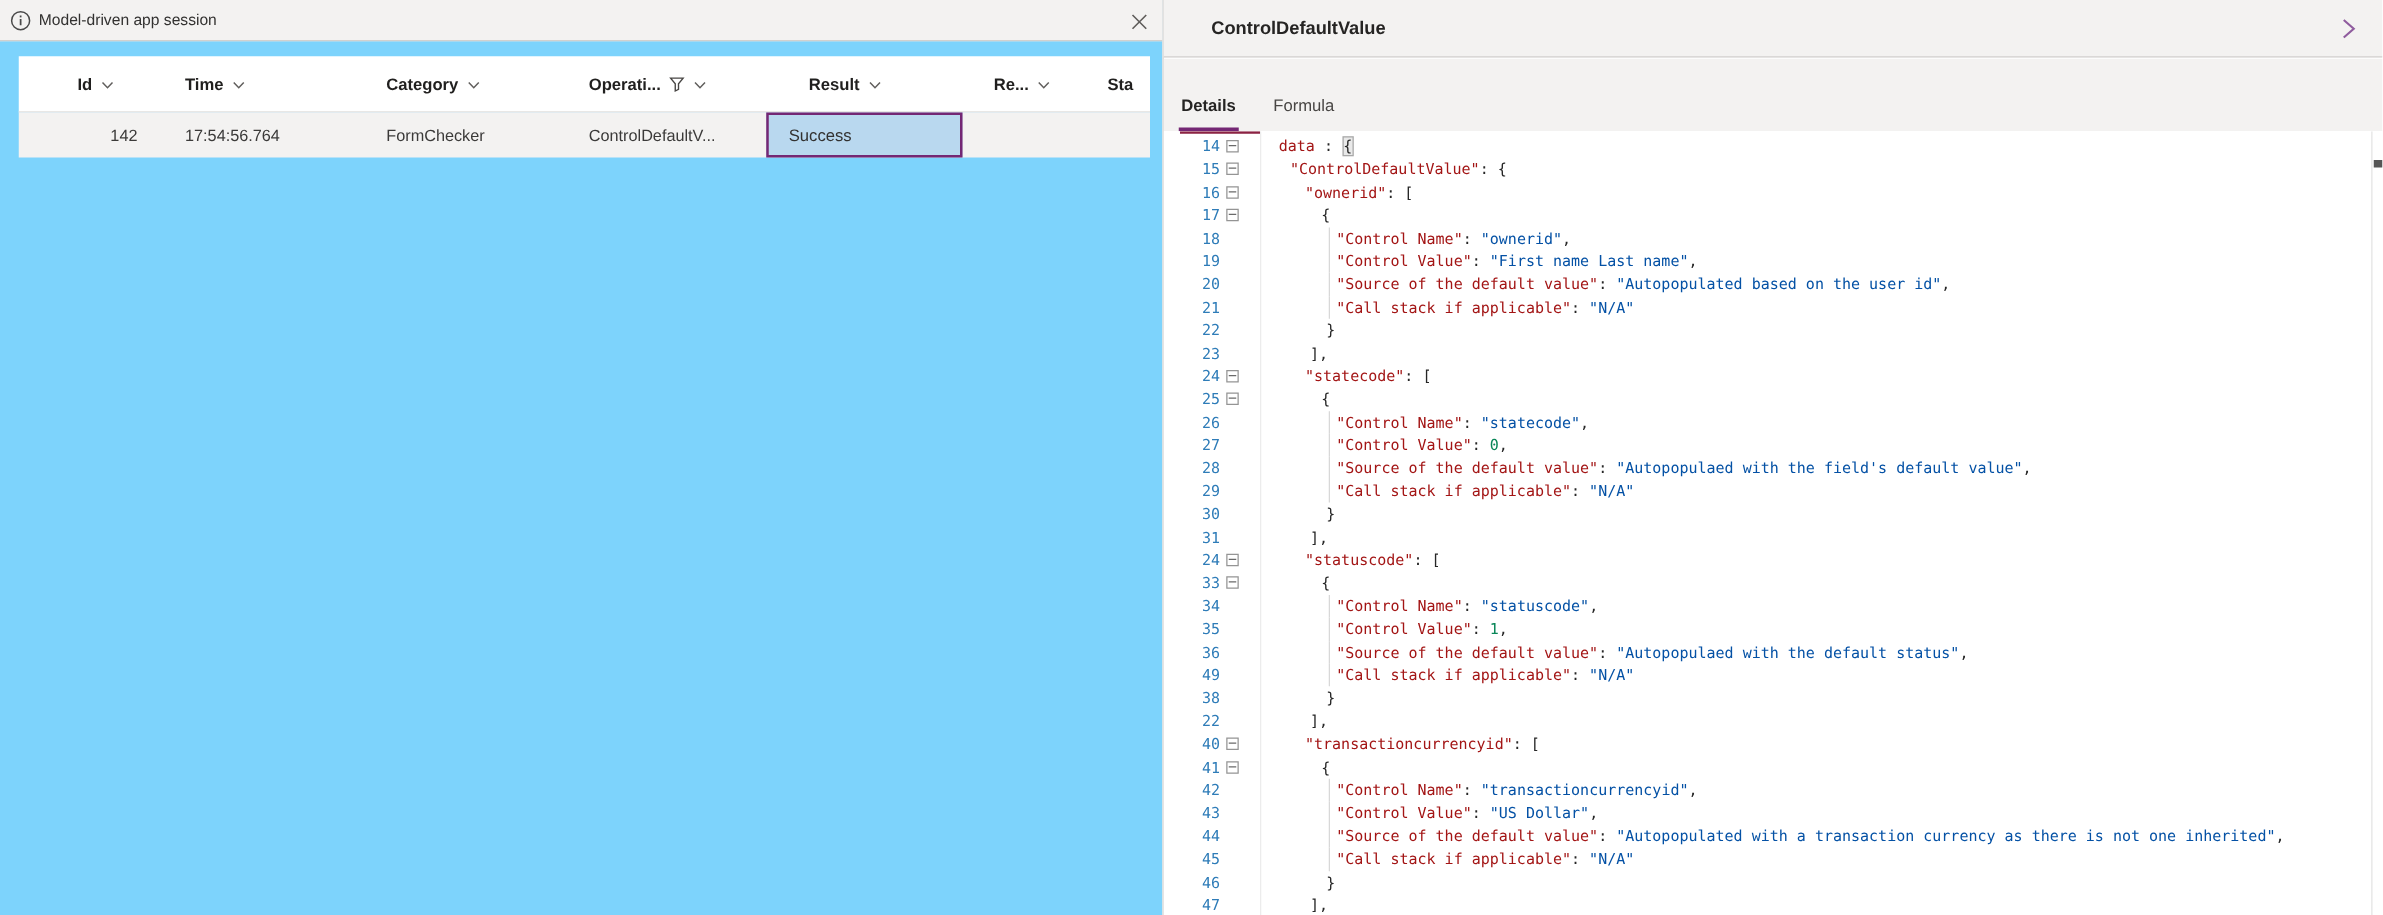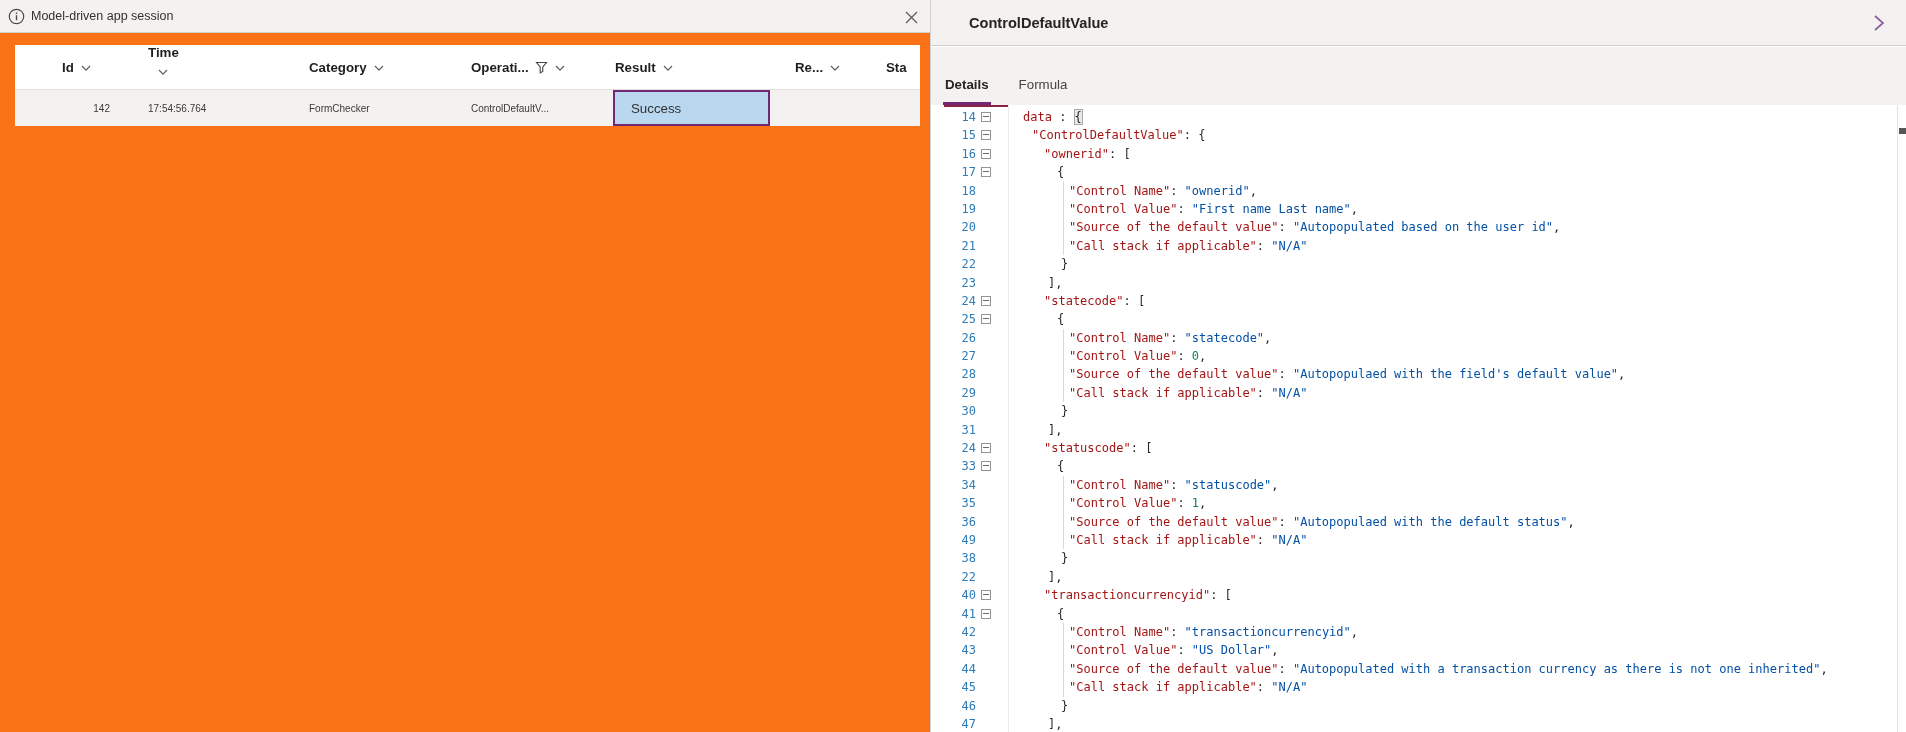--- a/index.html
+++ b/index.html
@@ -7,36 +7,36 @@
     --txt:#252423; --txt2:#484644; --txt3:#605e5c;
     --code-key:#a31515; --code-str:#0451a5; --code-num:#098658; --code-punct:#262626; --code-ln:#2e7cb8;
     --sel-blue:#b9d8ef;
   }
   *{box-sizing:border-box;margin:0;padding:0;}
   html,body{width:1906px;height:732px;overflow:hidden;background:#fff;
     font-family:"Liberation Sans",sans-serif;-webkit-font-smoothing:antialiased;}
   .app{position:relative;width:1906px;height:732px;}
 
   
-  .left-panel{position:absolute;left:0;top:0;width:930px;height:732px;background:#f97316;}
+  .left-panel{position:absolute;left:0;top:0;width:930px;height:732px;background:#7dd3fc;}
   .topbar{position:absolute;left:0;top:0;width:100%;height:33px;background:var(--bg-gray);
     border-bottom:1px solid var(--border);display:flex;align-items:center;}
   .topbar .ttl{font-size:12.5px;color:#323130;margin-left:6px;}
   .icon-btn{background:none;border:none;cursor:pointer;display:flex;align-items:center;justify-content:center;padding:0;}
   .topbar .close{position:absolute;right:10px;top:8px;width:18px;height:18px;}
   .topbar .info{margin-left:8px;display:flex;align-items:center;}
 
   .grid{position:absolute;left:15px;top:45px;width:905px;}
   .thead{position:relative;height:45px;border-bottom:1px solid var(--border-light);background:#fff;}
   .th{position:absolute;top:0;height:45px;display:flex;align-items:center;gap:6px;cursor:pointer;
     font-size:13.3px;font-weight:600;color:#201f1e;white-space:nowrap;}
   .tbody{position:relative;}
   .trow{position:relative;height:36px;background:var(--bg-gray);cursor:pointer;}
   .td{position:absolute;top:0;height:36px;display:flex;align-items:center;
-    font-size:10px;color:#3b3a39;white-space:nowrap;}
+    font-size:13px;color:#3b3a39;white-space:nowrap;}
   .td.num{justify-content:flex-end;}
   .result-cell{position:absolute;top:0;bottom:0;left:598px;width:157px;background:var(--sel-blue);
     border:2px solid var(--accent);display:flex;align-items:center;padding-left:16px;
     font-size:13.3px;color:#323130;}
 
   
   .right-panel{position:absolute;left:930px;top:0;width:976px;height:732px;background:#fff;
     border-left:1px solid var(--border);}
   .rp-header{position:absolute;left:0;top:0;width:100%;height:46px;background:var(--bg-gray);
     border-bottom:1px solid var(--border);display:flex;align-items:center;}
@@ -96,21 +96,21 @@
     <div class="grid">
       <div class="thead" id="thead">
           <div class="th" style="left: 47px;">
             <span>Id</span>
             <span>
               <svg width="12" height="12" viewBox="0 0 12 12">
                 <path d="M2 4 L6 8.2 L10 4" stroke="#605e5c" stroke-width="1.2" fill="none"></path>
               </svg>
             </span>
           </div>
-          <div class="th" style="left: 133px; flex-direction: column;">
+          <div class="th" style="left: 133px;">
             <span>Time</span>
             <span>
               <svg width="12" height="12" viewBox="0 0 12 12">
                 <path d="M2 4 L6 8.2 L10 4" stroke="#605e5c" stroke-width="1.2" fill="none"></path>
               </svg>
             </span>
           </div>
           <div class="th" style="left: 294px;">
             <span>Category</span>
             <span>
@@ -125,21 +125,21 @@
               <svg width="13" height="13" viewBox="0 0 13 13">
                 <path d="M1.5 1.5 H11.5 L7.8 6 V10.5 L5.2 11.8 V6 Z" stroke="#484644" stroke-width="1.1" fill="none"></path>
               </svg>
             </span>
             <span>
               <svg width="12" height="12" viewBox="0 0 12 12">
                 <path d="M2 4 L6 8.2 L10 4" stroke="#605e5c" stroke-width="1.2" fill="none"></path>
               </svg>
             </span>
           </div>
-          <div class="th" style="left: 600px;">
+          <div class="th" style="left: 632px;">
             <span>Result</span>
             <span>
               <svg width="12" height="12" viewBox="0 0 12 12">
                 <path d="M2 4 L6 8.2 L10 4" stroke="#605e5c" stroke-width="1.2" fill="none"></path>
               </svg>
             </span>
           </div>
           <div class="th" style="left: 780px;">
             <span>Re...</span>
             <span>

